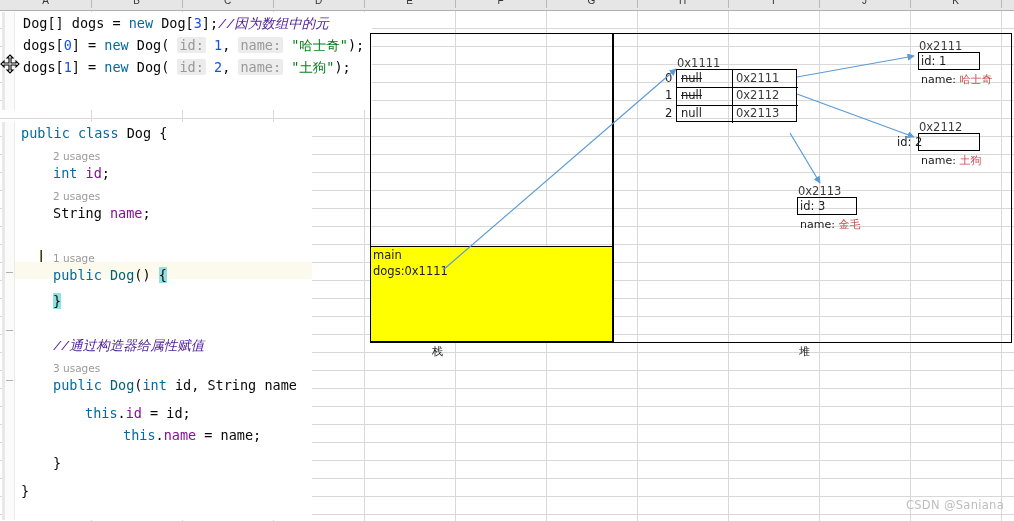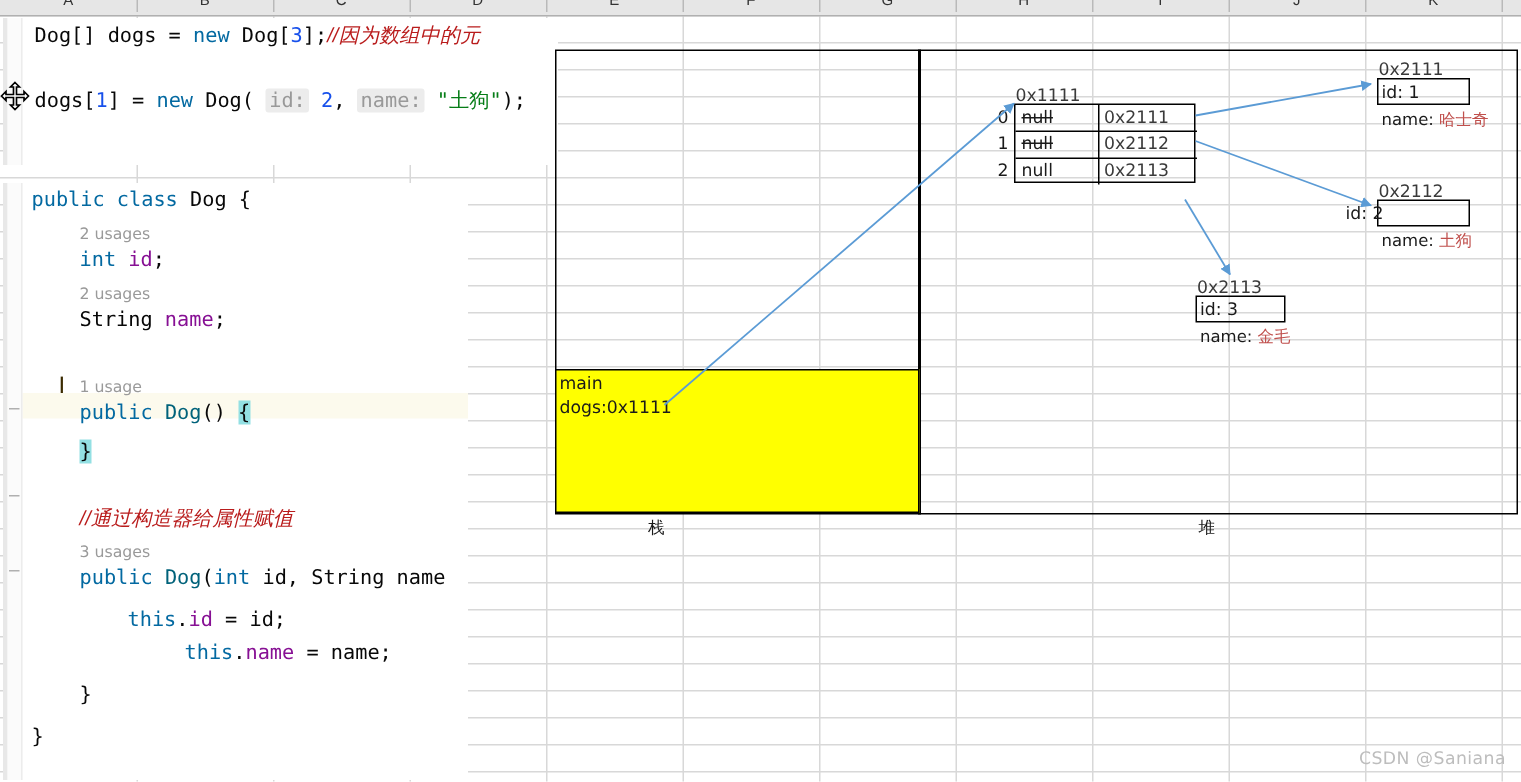--- a/index.html
+++ b/index.html
@@ -21,21 +21,21 @@
   
   .codepane{position:absolute;background:#ffffff;box-sizing:border-box;
     font-family:"DejaVu Sans Mono","Liberation Mono",monospace;
     overflow:hidden;}
   #code-top{left:2px;top:12px;width:370px;height:98px;border-left:3px solid #e8e8e8;}
   #code-bottom{left:2px;top:122px;width:310px;height:398px;border-left:3px solid #e8e8e8;}
   .cl{position:absolute;white-space:pre;font-size:13.5px;line-height:15px;color:#080808;}
   .kw{color:#0369a1;}
   .num{color:#1750eb;}
   .str{color:#067d17;}
-  .cmt{color:#b91c1c;font-style:italic;font-family:Liberation Sans, sans-serif;}
+  .cmt{color:#4c1d95;font-style:italic;font-family:Liberation Mono, monospace;}
   .fld{color:#871094;}
   .hint{background:#ececec;color:#999;border-radius:2px;padding:0 2px;}
   .usage{color:#9a9a9a;font-size:10.5px;font-family:"DejaVu Sans","Liberation Sans",sans-serif;font-style:normal;}
   .ctor{color:#00627a;}
   .hl-line{position:absolute;left:0;width:310px;height:17px;background:#fcfaed;}
   .brace-hl{background:#93e0e3;}
   .gutter{position:absolute;left:0;top:0;width:9px;height:100%;background:#fbfbfb;border-right:1px solid #ececec;}
   .foldmark{position:absolute;left:1px;width:7px;height:7px;}
 
   
@@ -108,20 +108,21 @@
       <div class="ch" style="left: 728px; width: 91px;">I</div>
       <div class="ch" style="left: 819px; width: 91px;">J</div>
       <div class="ch" style="left: 910px; width: 91px;">K</div>
       <div class="ch" style="left: 1001px; width: 91px;">L</div>
     </div>
 </div>
 
 <div class="codepane" id="code-top">
   <div class="gutter"></div>
 <div class="cl" style="left: 18px; top: 4px;">Dog[] dogs = <span class="kw">new</span> Dog[<span class="num">3</span>];<span class="cmt">//因为数组中的元</span></div>
+    <div class="cl" style="left: 18px; top: 26px;">dogs[<span class="num">0</span>] = <span class="kw">new</span> Dog( <span class="hint">id:</span> <span class="num">1</span>, <span class="hint">name:</span> <span class="str">"哈士奇"</span>);</div>
     <div class="cl" style="left: 18px; top: 48px;">dogs[<span class="num">1</span>] = <span class="kw">new</span> Dog( <span class="hint">id:</span> <span class="num">2</span>, <span class="hint">name:</span> <span class="str">"土狗"</span>);</div>
   </div>
 
 <div class="codepane" id="code-bottom">
   <div class="hl-line" style="top:140px;"></div>
   <div class="gutter"></div>
 <div class="cl" style="left: 16px; top: 4px;"><span class="kw">public class</span> Dog {</div>
     <div class="cl" style="left: 48px; top: 26px;"><span class="usage">2 usages</span></div>
     <div class="cl" style="left: 48px; top: 44px;"><span class="kw">int</span> <span class="fld">id</span>;</div>
     <div class="cl" style="left: 48px; top: 66px;"><span class="usage">2 usages</span></div>

